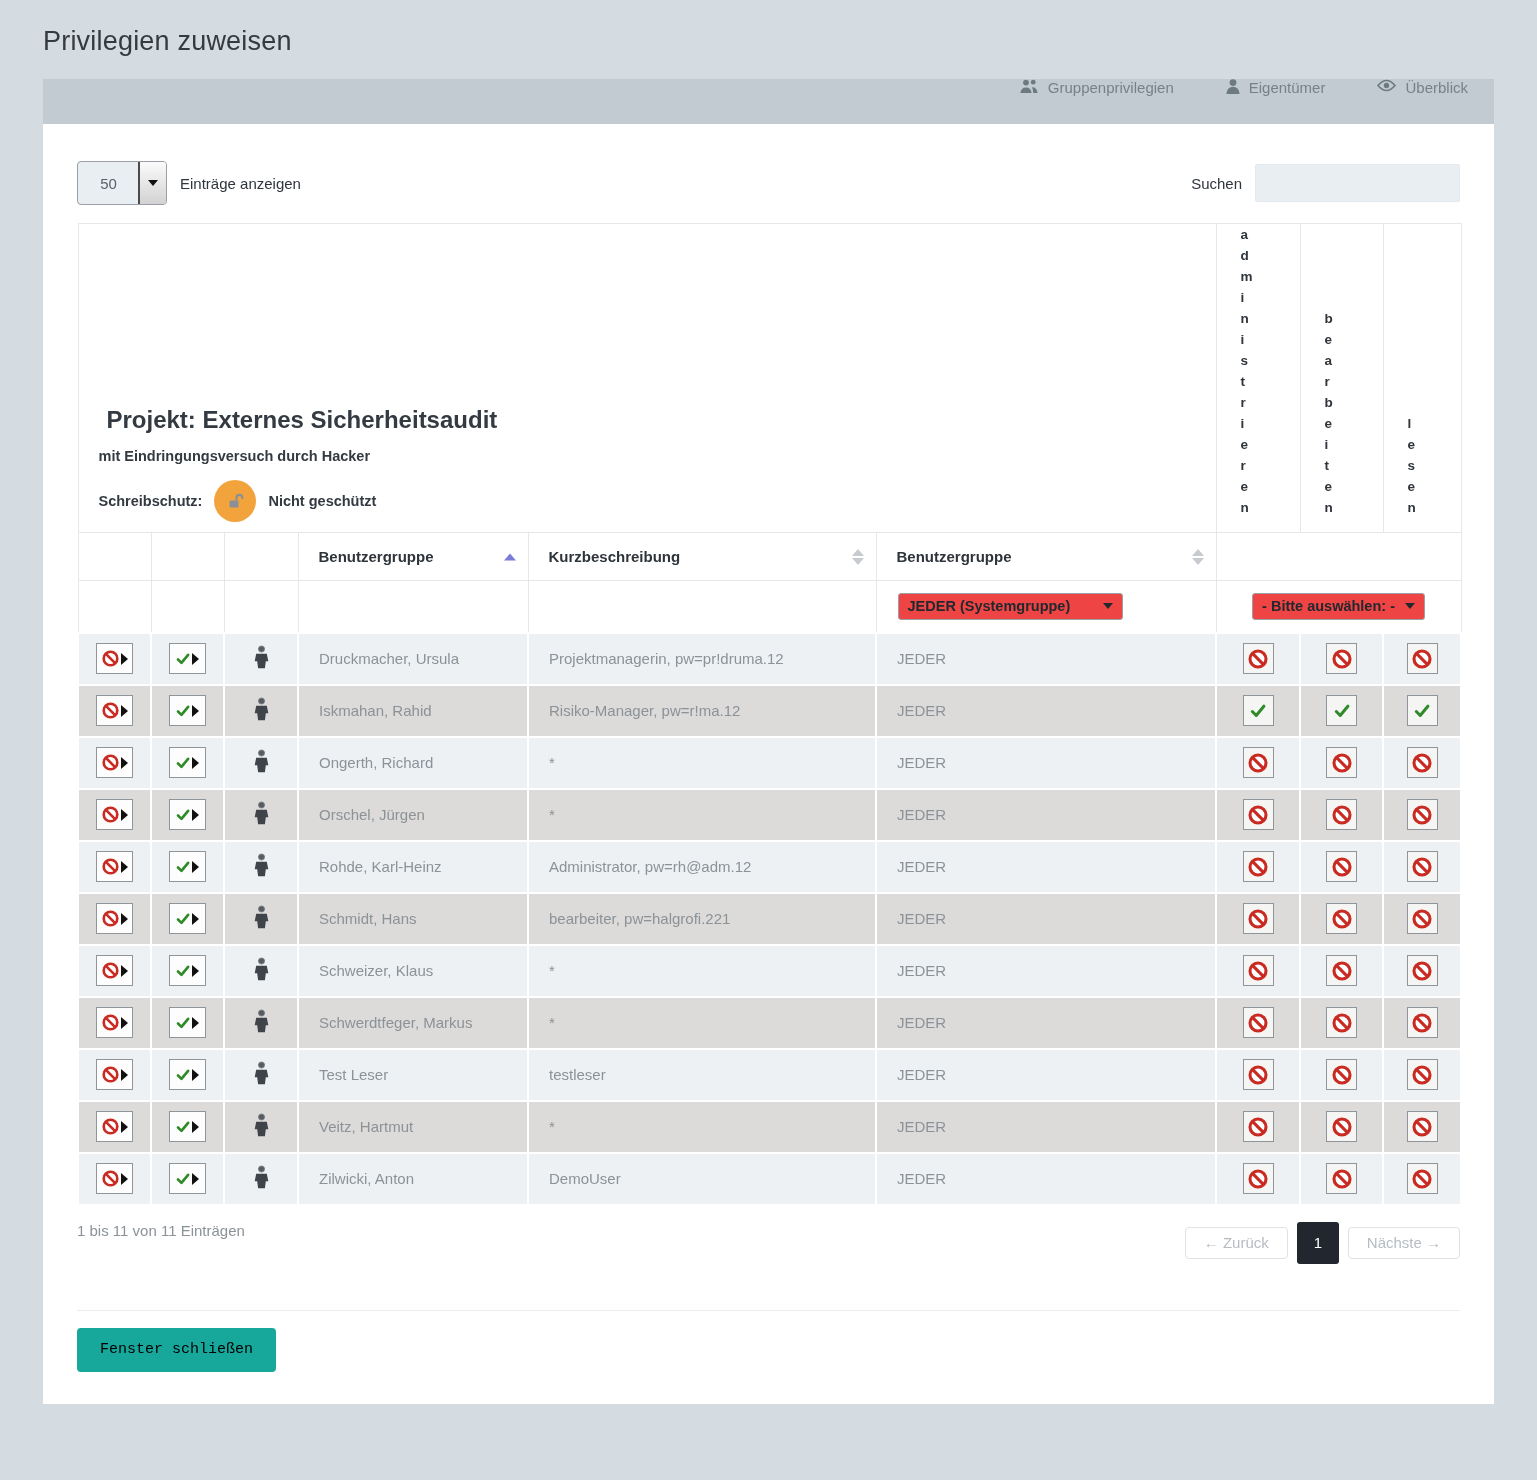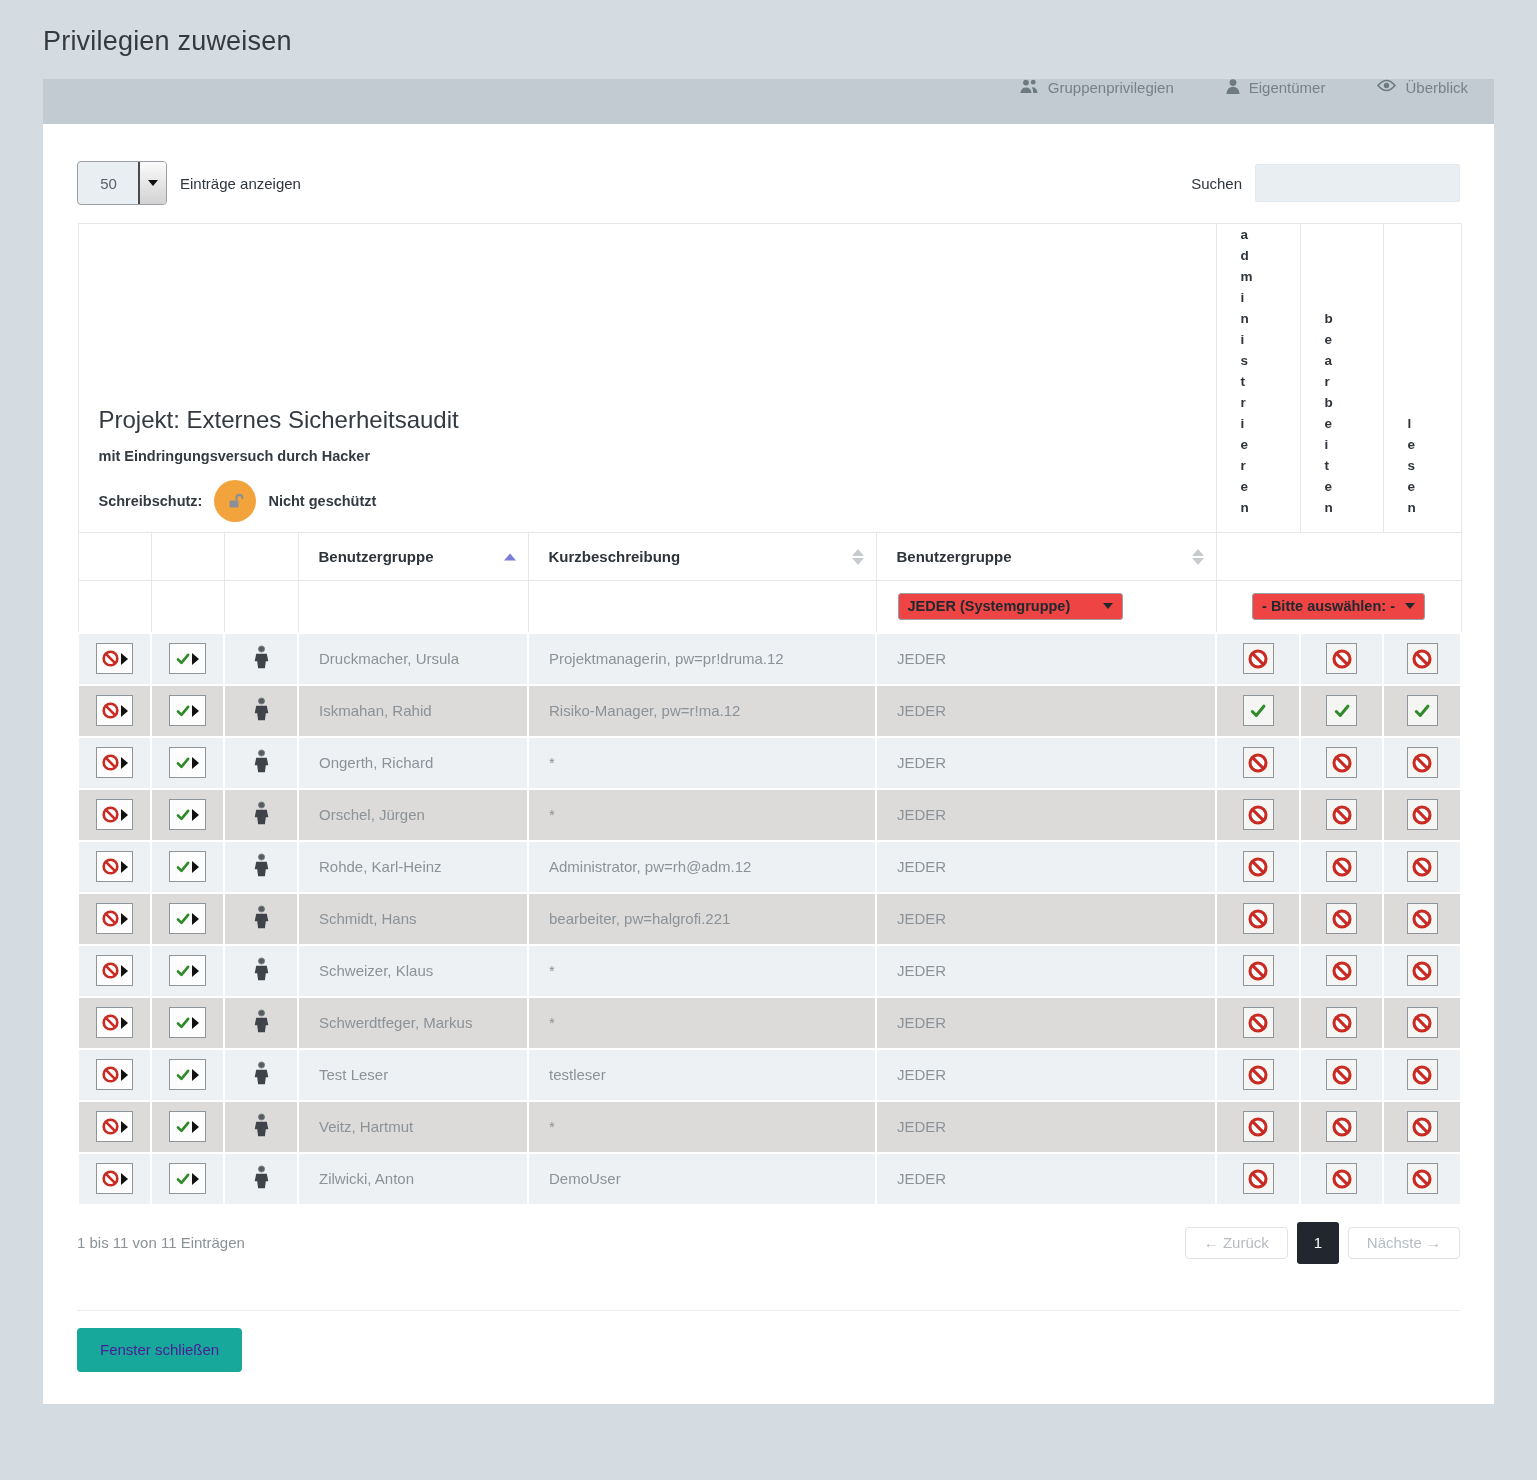--- a/index.html
+++ b/index.html
@@ -29,21 +29,21 @@
   .tb-label{font-size:15px;color:#2f353b}
   .sel50{display:inline-flex;width:90px;height:44px;border:1px solid #9aa0a5;border-radius:4px;overflow:hidden;background:#e9eef3;cursor:pointer}
   .sel50 .val{flex:1;display:flex;align-items:center;justify-content:center;font-size:15px;color:#5a6167}
   .sel50 .btn{width:27px;background:linear-gradient(#fbfbfb,#d2d2d2);border-left:1px solid #4a4a4a;outline:1px solid #4a4a4a;display:flex;align-items:center;justify-content:center}
   .caret-dn{width:0;height:0;border-left:5px solid transparent;border-right:5px solid transparent;border-top:6px solid #111}
   .search-input{width:205px;height:38px;background:#e9eef3;border:1px solid #e3e9ee;border-radius:2px;padding:0 10px;font-size:15px;color:#2f353b}
   
   table.priv{border-collapse:collapse;width:1383px;table-layout:fixed;font-size:15px}
   table.priv thead td,table.priv thead th{border:1px solid var(--tborder);background:#fff;vertical-align:middle}
   .project-cell{vertical-align:bottom !important;padding:0 0 10px 20px}
-  .project-title{font-size:24px;font-weight:400;color:var(--dark);margin:0 0 14px}
+  .project-title{font-size:24px;font-weight:700;color:var(--dark);margin:0 8px 14px}
   .project-sub{font-size:14.5px;font-weight:700;color:var(--dark);margin:0 0 16px}
   .wp-row{display:flex;align-items:center;gap:12px;font-size:14.5px;font-weight:700;color:var(--dark)}
   .wp-circle{width:42px;height:42px;border-radius:50%;background:var(--orange);display:flex;align-items:center;justify-content:center;cursor:pointer}
   .vlabel-cell{vertical-align:bottom !important;padding:0 0 14px 24px}
   .vlabel-cell span{display:block;font-size:13.5px;font-weight:700;line-height:21px;color:#2f353b}
   .colhead th{height:48px;text-align:left;padding-left:20px;font-weight:700;color:#2e343a;position:relative;cursor:pointer}
   .sort{position:absolute;right:12px;top:50%;transform:translateY(-50%);display:flex;flex-direction:column;gap:2px;align-items:center}
   .tri-up{width:0;height:0;border-left:6px solid transparent;border-right:6px solid transparent;border-bottom:7px solid #c6cbcf}
   .tri-dn{width:0;height:0;border-left:6px solid transparent;border-right:6px solid transparent;border-top:7px solid #c6cbcf}
   .sort.asc .tri-up{border-bottom-color:var(--sortactive)}
@@ -55,28 +55,28 @@
   tbody td{height:52px;border-left:2px solid #fff;border-right:2px solid #fff;border-top:2px solid #fff;border-bottom:2px solid #fff;color:var(--muted)}
   tbody tr:nth-child(odd) td{background:var(--rowodd)}
   tbody tr:nth-child(even) td{background:var(--roweven)}
   td.c{text-align:center}
   td.txt{padding-left:20px;overflow:hidden;white-space:nowrap}
   .cell-btn{display:inline-flex;align-items:center;justify-content:center;gap:2px;width:37px;height:31px;background:#fdfdfd;border:1px solid #8f969b;cursor:pointer;padding:0}
   .arr-r{width:0;height:0;border-top:6px solid transparent;border-bottom:6px solid transparent;border-left:7px solid #111}
   .priv-box{display:inline-flex;align-items:center;justify-content:center;width:31px;height:31px;background:#f5f5f4;border:1px solid #8f969b;cursor:pointer}
   .person-btn{background:none;border:none;cursor:pointer;padding:0;display:inline-flex}
   
-  .tfoot{display:flex;justify-content:space-between;align-items:center;margin-top:16px}
+  .tfoot{display:flex;justify-content:space-between;margin-top:16px}
   .tfoot-info{font-size:15px;color:var(--muted)}
   .pager{display:flex;align-items:center}
   .pg-btn{border:1px solid #e2e2e2;background:#fff;color:#b6bcc2;font-size:15px;padding:0 18px;height:32px;border-radius:4px;cursor:pointer;font-family:inherit}
   .pg-page{width:42px;height:42px;background:#22262e;color:#fff;border:none;border-radius:3px;margin:0 9px;font-size:15px;cursor:pointer}
   .divider{border-top:1px solid #ececec;margin-top:46px}
   .btn-area{padding:17px 0 0}
-  .close-btn{background:var(--teal);color:#4c1d95;border:none;border-radius:4px;font-size:15px;padding:0 23px;height:44px;cursor:pointer;font-family:Liberation Sans, sans-serif}
+  .close-btn{background:var(--teal);color:#000000;border:none;border-radius:4px;font-size:15px;padding:0 23px;height:44px;cursor:pointer;font-family:Liberation Mono, monospace}
 </style>
 </head>
 <body>
 
 <h1 class="page-title">Privilegien zuweisen</h1>
 
 <div class="card">
 
   <div class="tabbar">
     <div class="tab">

